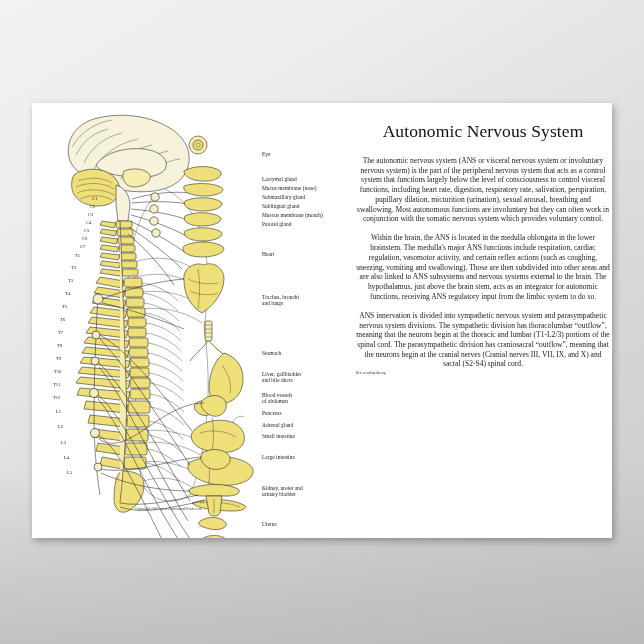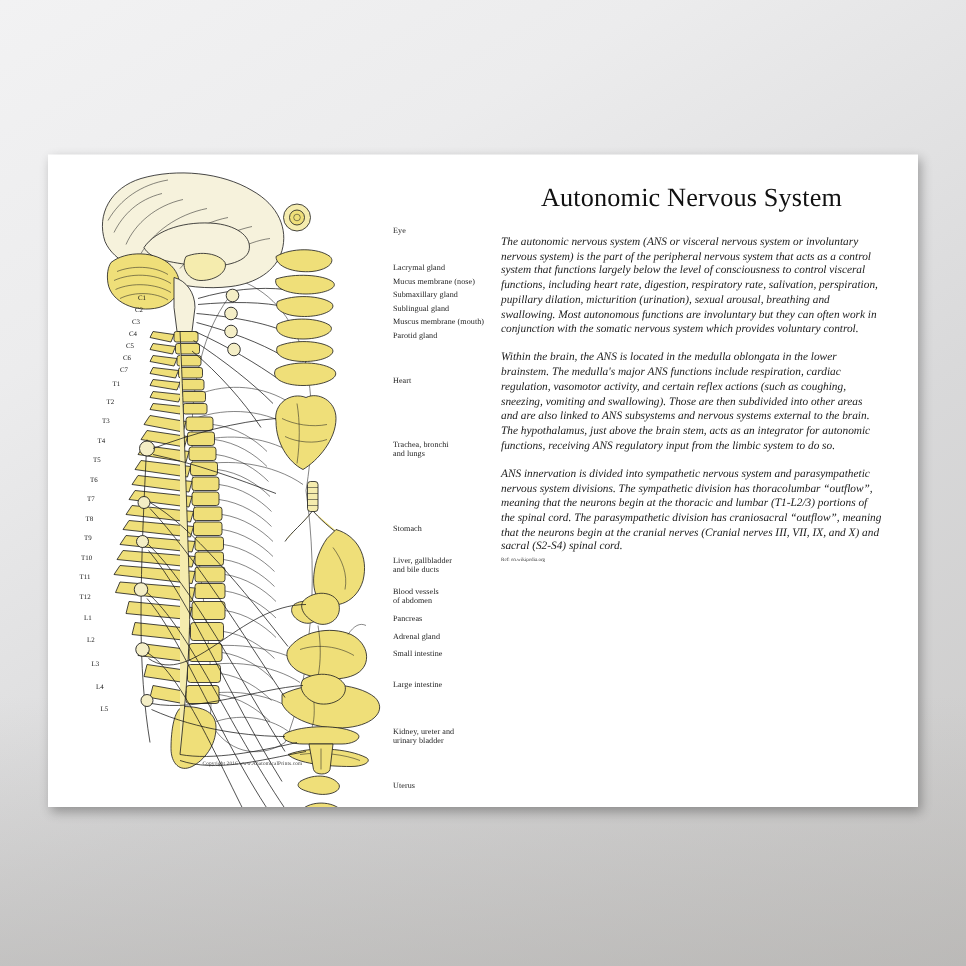--- a/index.html
+++ b/index.html
@@ -69,41 +69,40 @@
     position: absolute;
     font-size: 5.4px;
     line-height: 6.4px;
     letter-spacing: 0.05px;
     white-space: pre-line;
   }
 
   
   .textcol {
     position: absolute;
-    left: 302px;
+    left: 324px;
     top: 18px;
     width: 254px;
   }
   .poster-title {
     font-family: "Liberation Serif", serif;
     font-size: 17.5px;
     font-weight: 400;
     text-align: center;
     color: #111111;
     margin: 0 0 14px 0;
     letter-spacing: 0.1px;
   }
   .body-par {
     font-family: "Liberation Serif", serif;
     font-size: 7.55px;
     line-height: 9.7px;
     color: #1a1a1a;
     margin: 0 0 9.5px 0;
-    text-align: left;
-    font-style: italic;
+    text-align: center;
   }
   .ref-line {
     font-family: "Liberation Serif", serif;
     font-size: 3.4px;
     line-height: 4px;
     color: #333333;
     margin: -8px 0 0 0;
   }
 
   .copyright {

